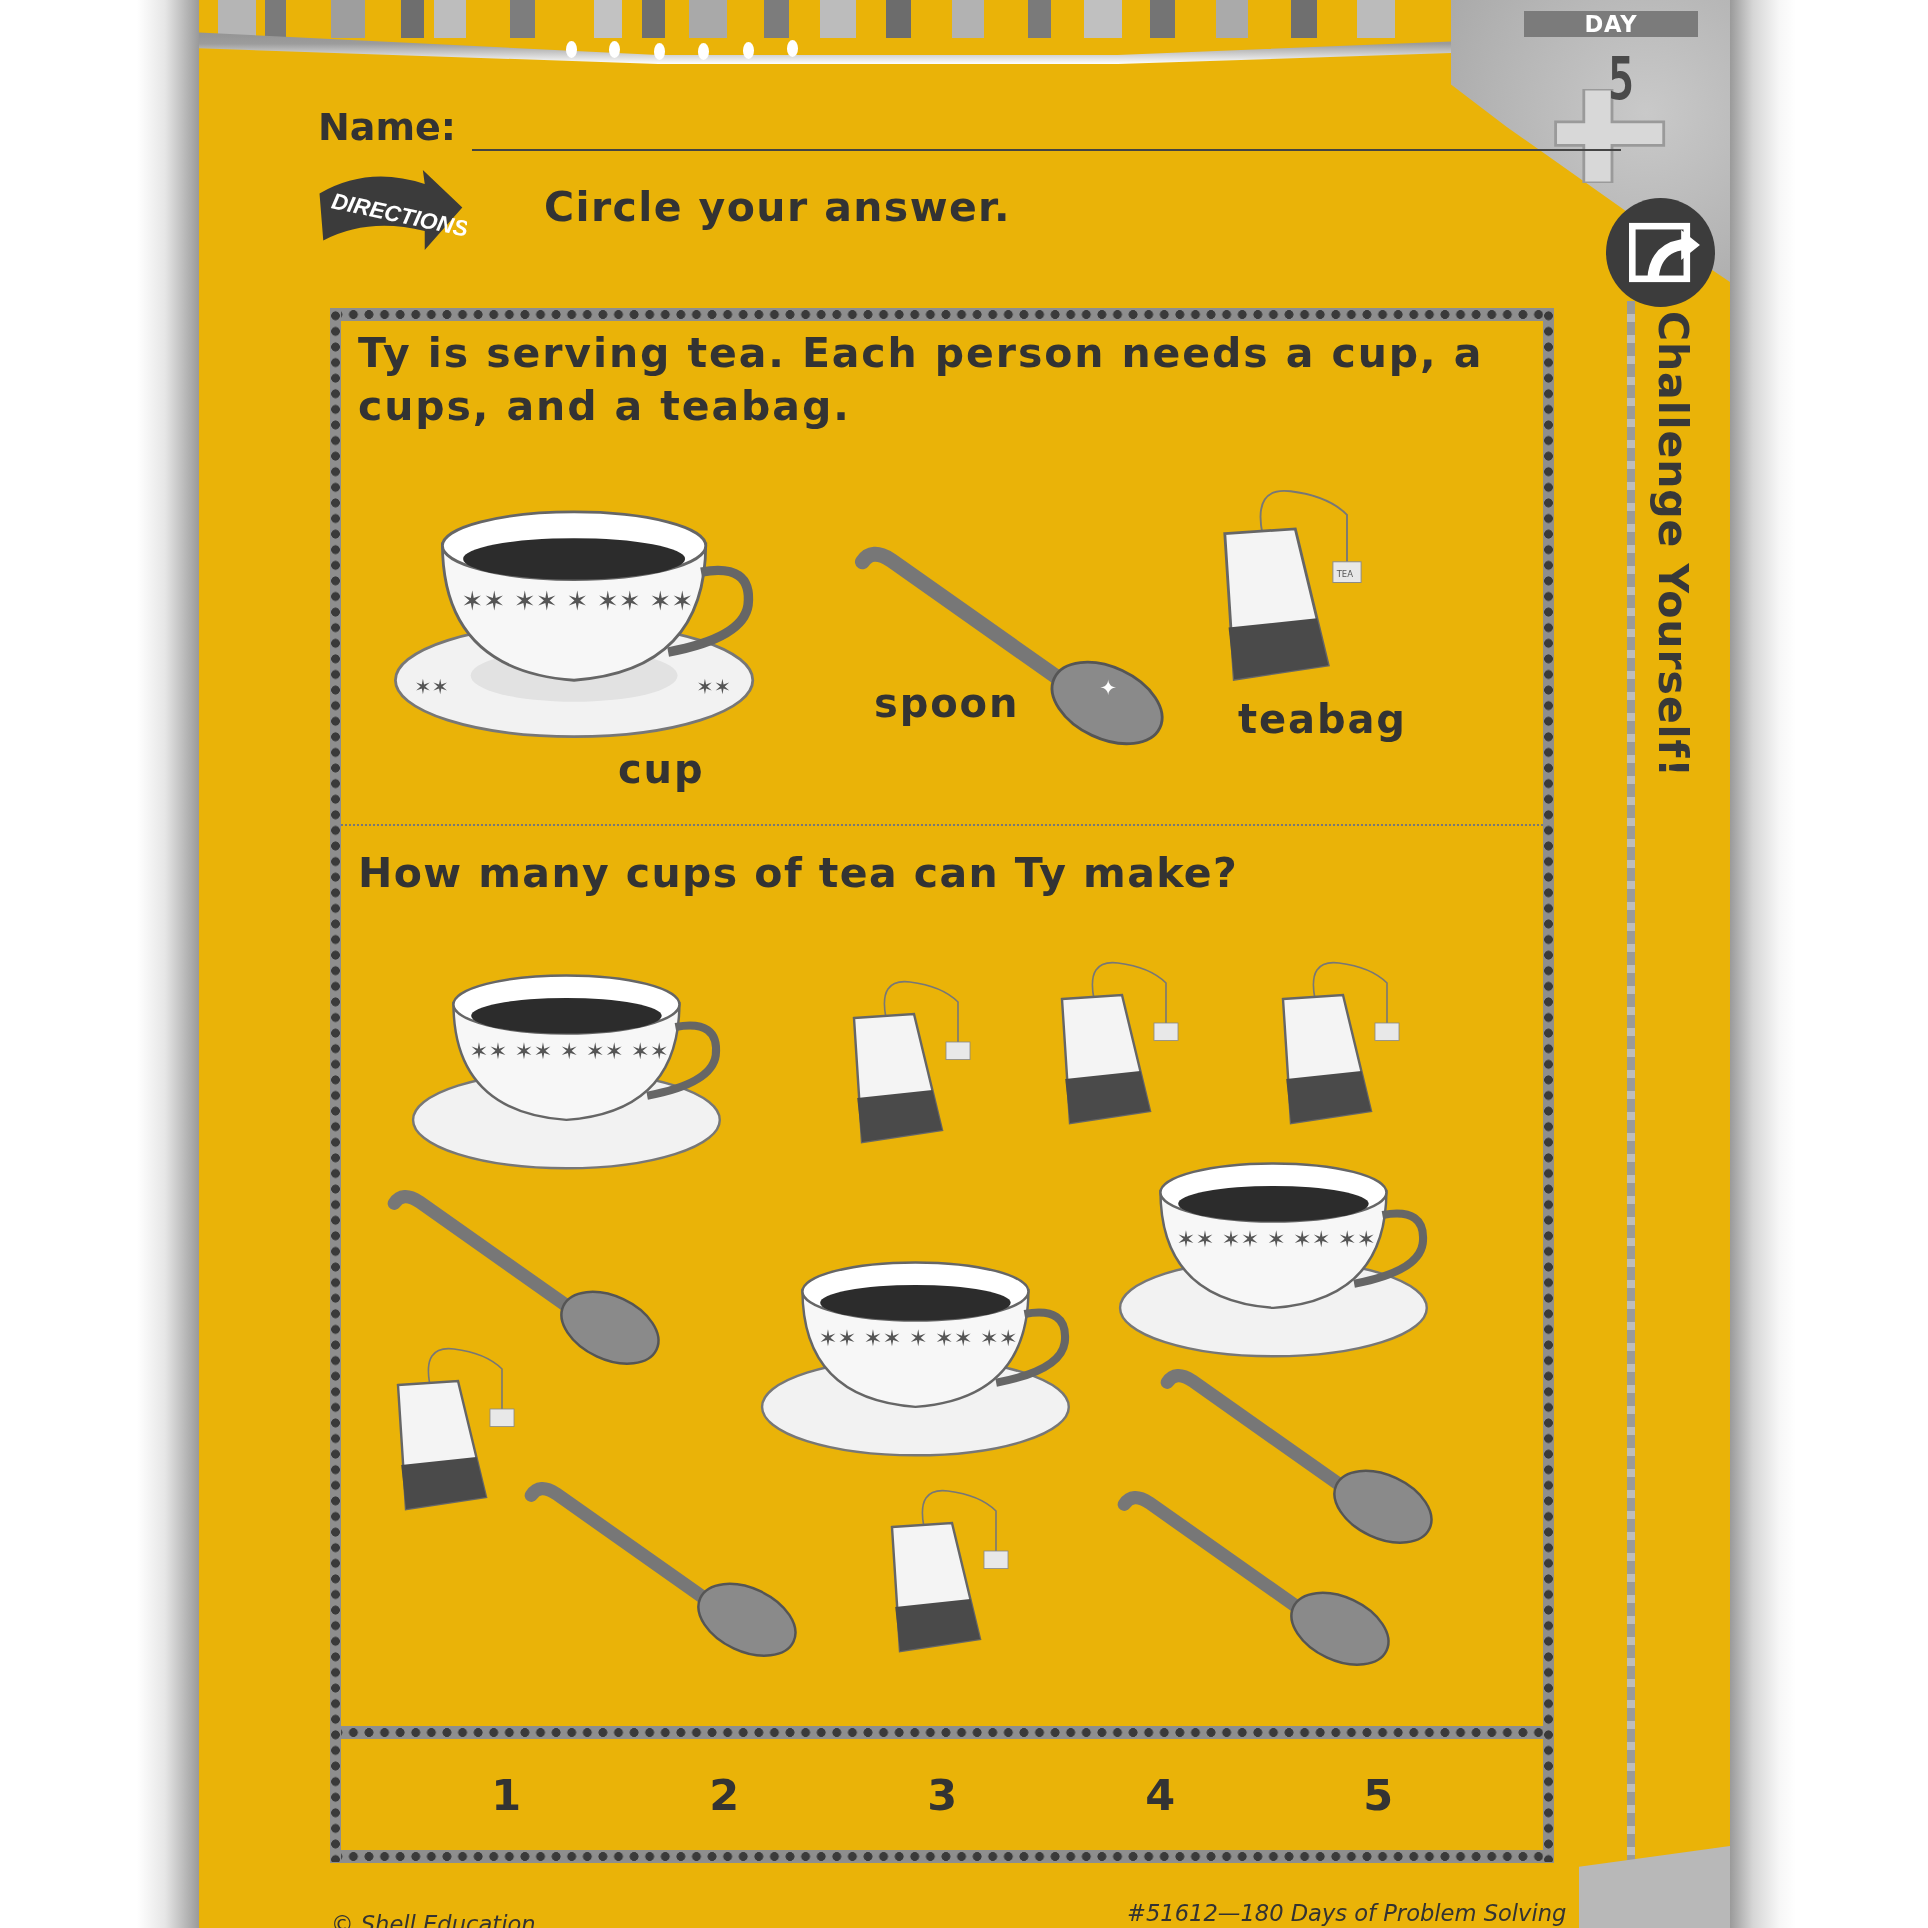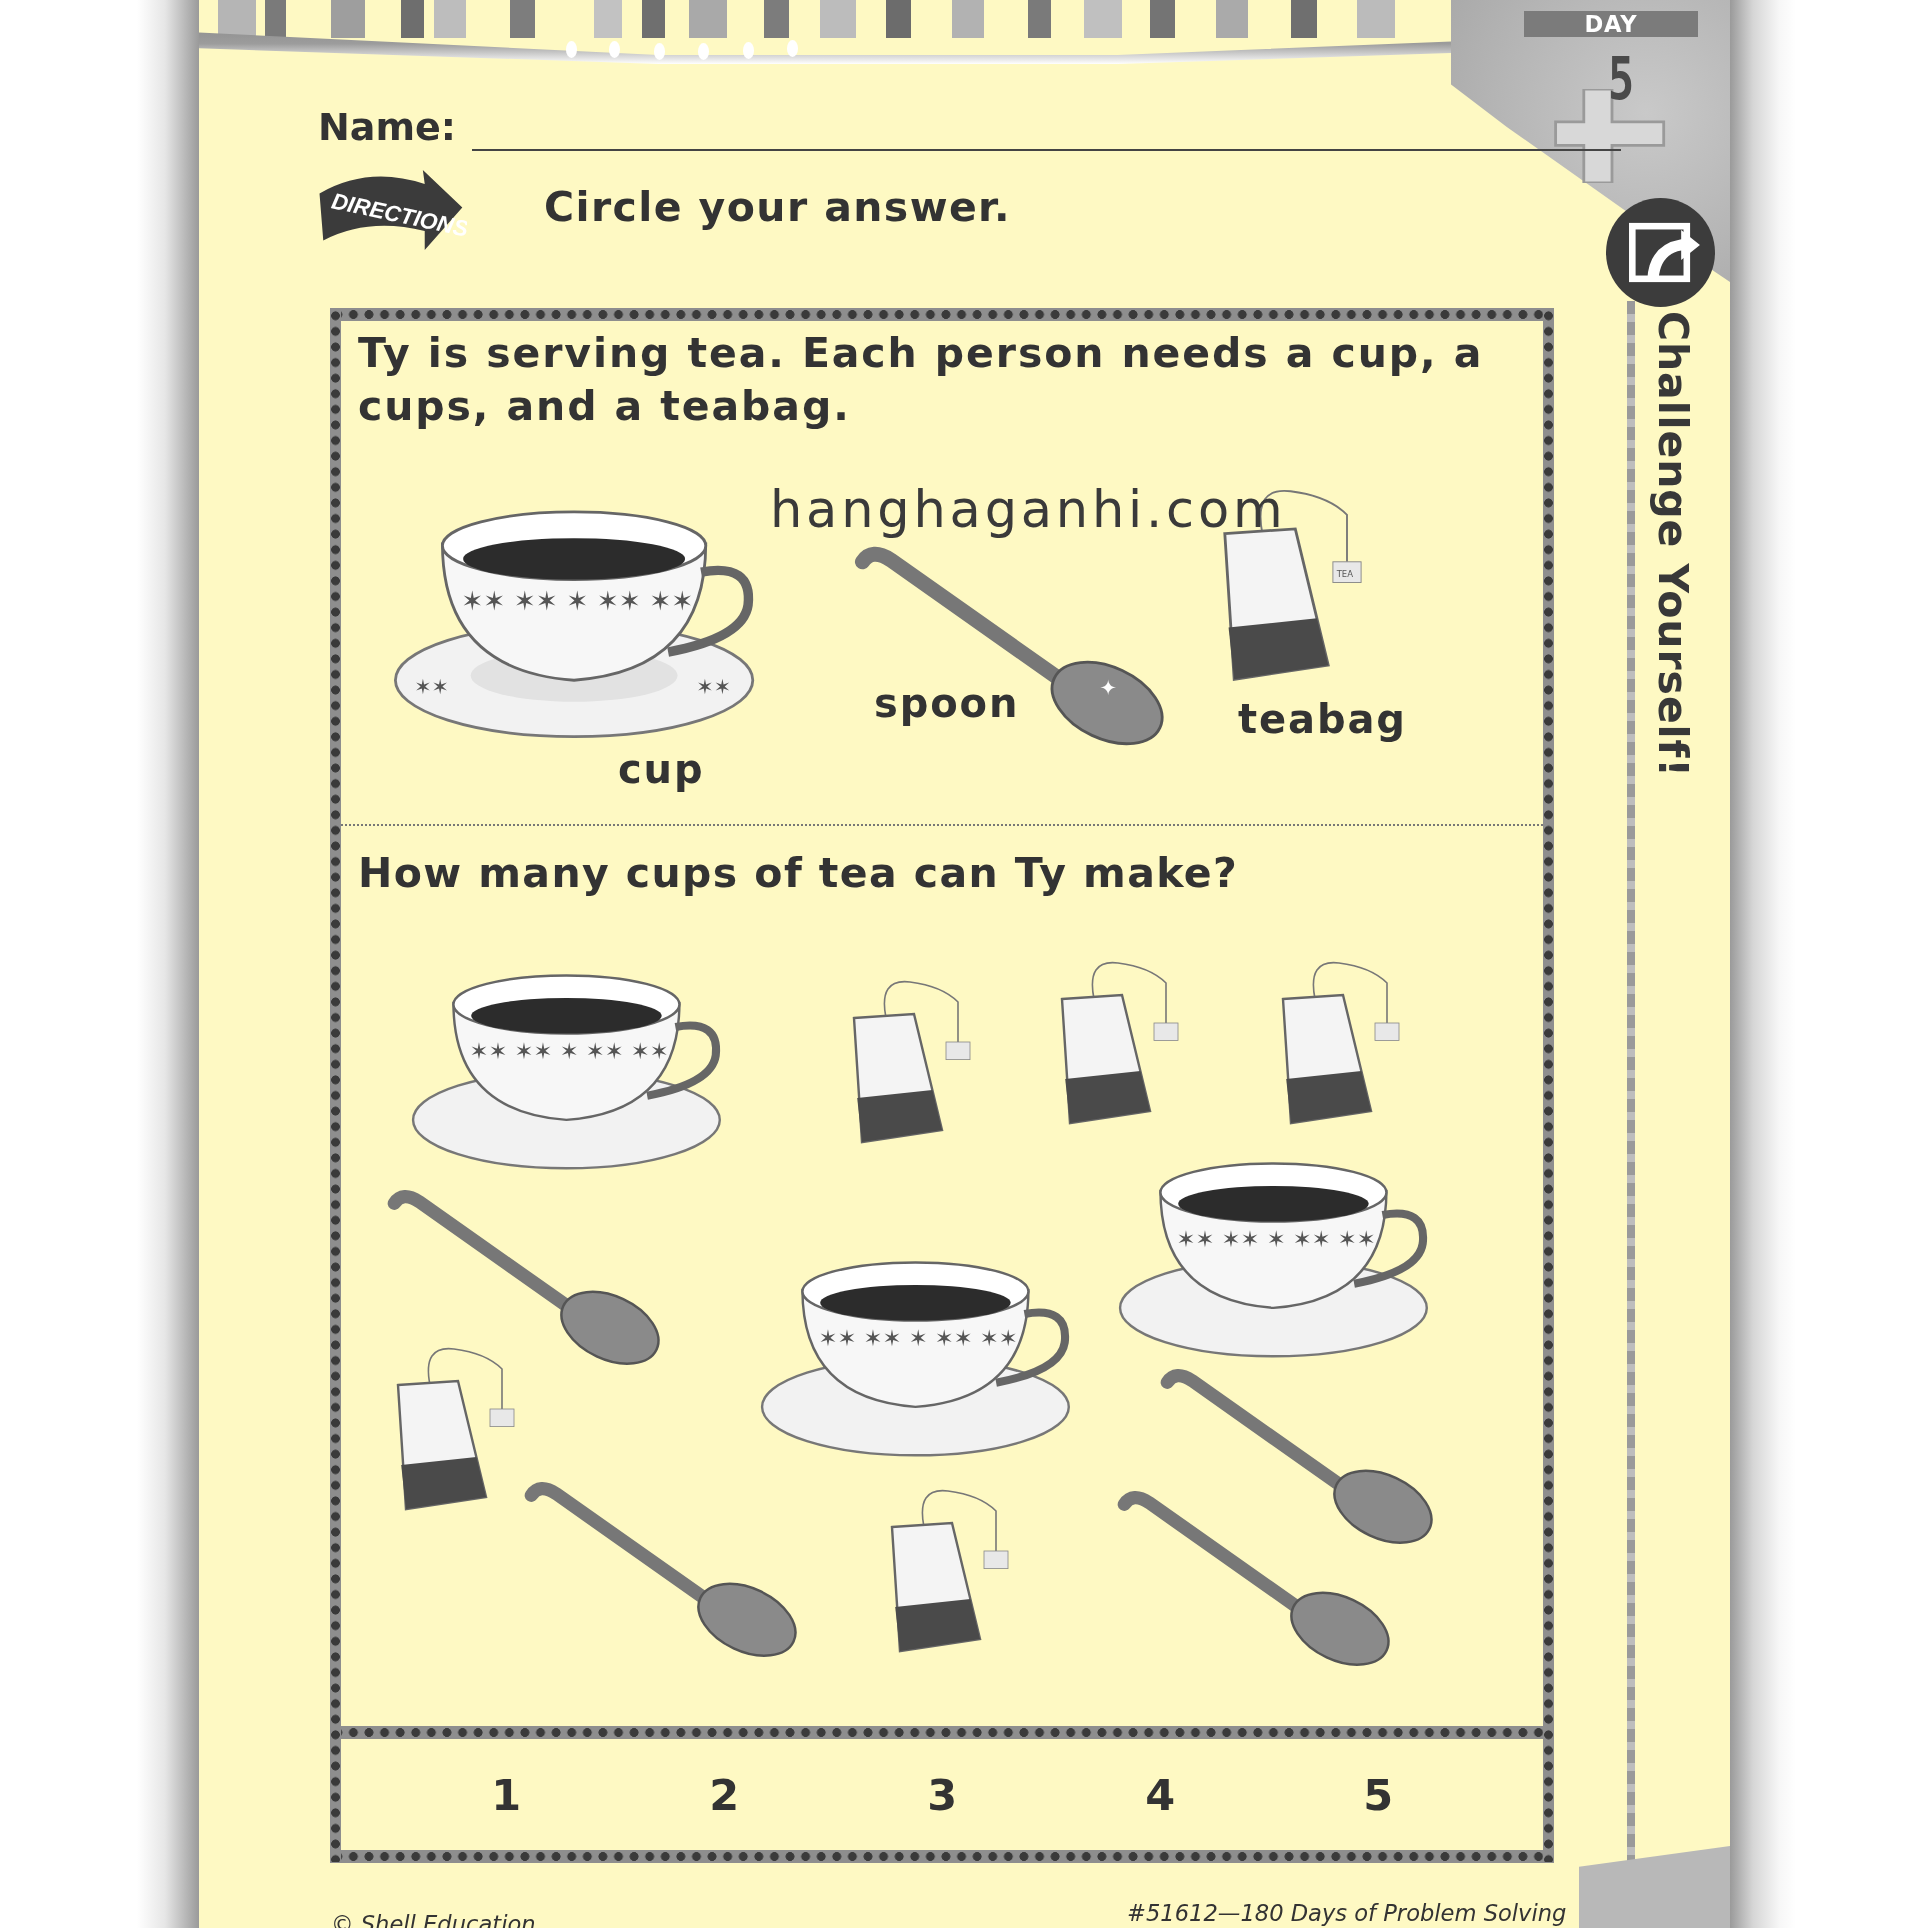--- a/index.html
+++ b/index.html
@@ -2,21 +2,21 @@
 <html style="font-size:15px"><head>
 <meta charset="utf-8">
 <style>
   html,body{margin:0;padding:0;}
   body{width:1928px;height:1928px;background:#ffffff;position:relative;overflow:hidden;
        font-family:"DejaVu Sans","Liberation Sans",sans-serif;color:#2f2f2f;}
   .shadow-left{position:absolute;left:137px;top:0;width:62px;height:1928px;
        background:linear-gradient(to right,#ffffff 0%,#e6e6e6 45%,#9a9a9a 100%);}
   .shadow-right{position:absolute;left:1730px;top:0;width:66px;height:1928px;
        background:linear-gradient(to right,#9a9a9a 0%,#d6d6d6 35%,#f7f7f7 75%,#ffffff 100%);}
-  .page{position:absolute;left:199px;top:0;width:1531px;height:1928px;background:#fef9c3;overflow:hidden;}
+  .page{position:absolute;left:199px;top:0;width:1531px;height:1928px;background:#eab308;overflow:hidden;}
 
   
   .top-banner{position:absolute;left:0;top:0;width:1531px;height:66px;}
   .stripe{position:absolute;top:0;height:38px;}
   .wave{position:absolute;left:0;top:19px;width:1531px;height:45px;
         background:linear-gradient(to bottom,#8a8a8a,#9c9c9c 55%,#ffffff);
         clip-path:polygon(0 30%,30% 80%,60% 80%,100% 25%,100% 55%,60% 100%,30% 100%,0 65%);}
   .wave-dot{position:absolute;width:11.3px;height:17px;border-radius:50%;background:#ffffff;}
 
   
@@ -257,20 +257,19 @@
 
     <div class="answers-row">
       <div class="answer-option">1</div>
       <div class="answer-option">2</div>
       <div class="answer-option">3</div>
       <div class="answer-option">4</div>
       <div class="answer-option">5</div>
     </div>
   </div>
 
-  <div class="watermark">hanghaganhi.com</div>
 
   <div class="footer-left">© Shell Education</div>
   <div class="footer-right">#51612—180 Days of Problem Solving</div>
   <div class="page-corner"></div>
   <div class="page-number">17</div>
 </div>
 
 
 </body></html>

